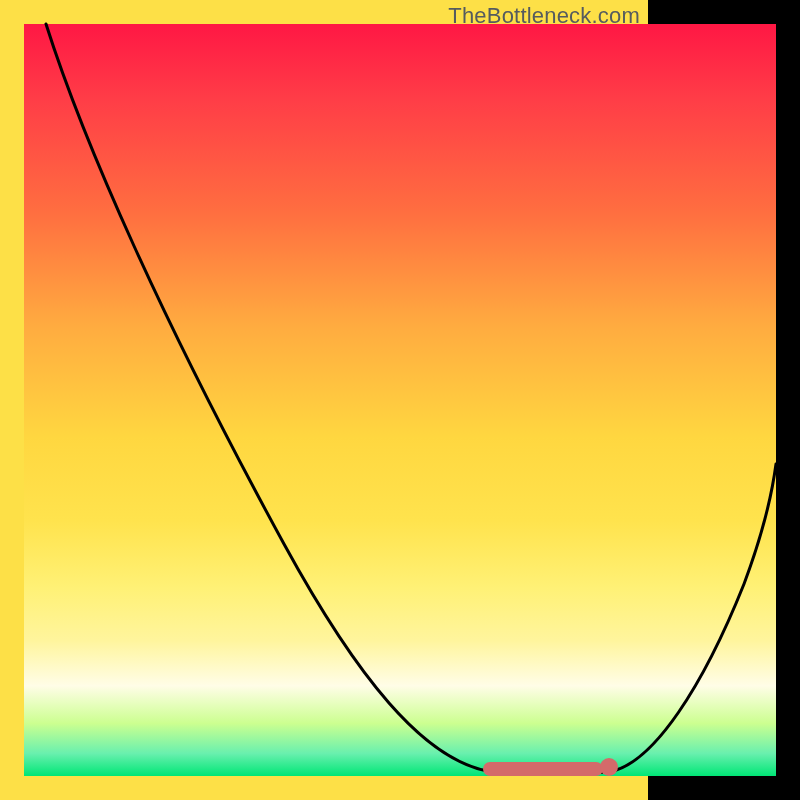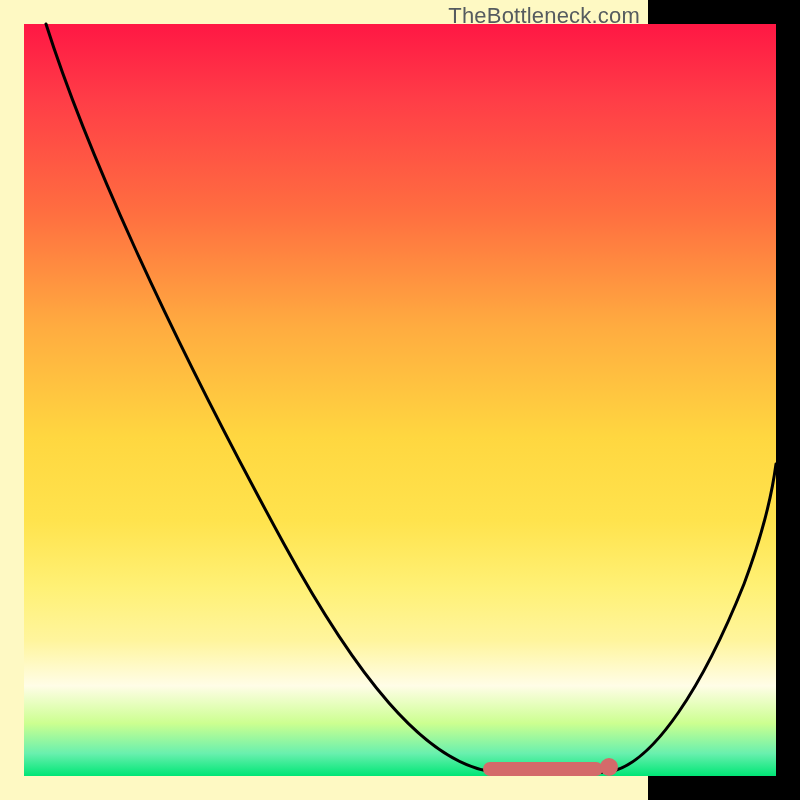--- a/index.html
+++ b/index.html
@@ -1,21 +1,21 @@
 <!DOCTYPE html>
 <html><head>
 <meta charset="utf-8">
 <style>
   * { margin: 0; padding: 0; box-sizing: border-box; }
   html, body { width: 800px; height: 800px; overflow: hidden; background: #000; }
   .stage {
     position: relative;
     width: 648px;
     height: 800px;
-    background: #fef9c3;
+    background: #fde047;
   }
   .plot-area {
     position: absolute;
     left: 24px;
     top: 24px;
     width: 752px;
     height: 752px;
     background: linear-gradient(
       to bottom,
       #ff1744 0%,

